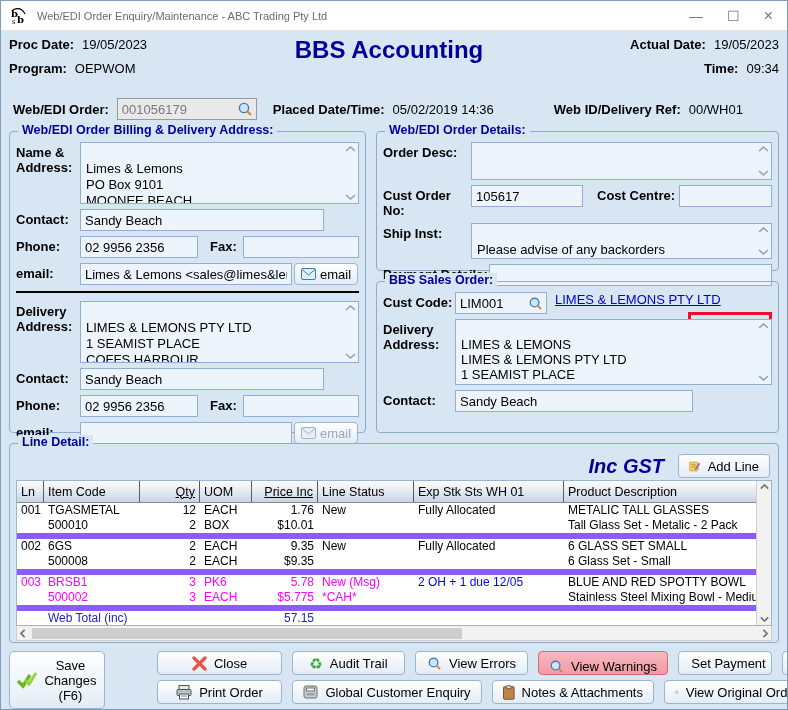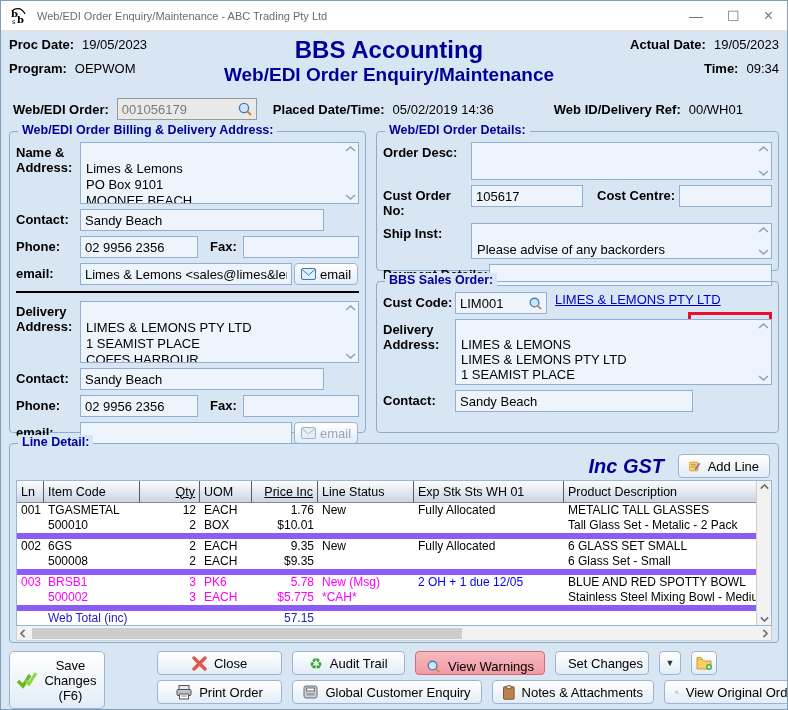--- a/index.html
+++ b/index.html
@@ -123,21 +123,20 @@
             <span class="lbl">Proc Date:</span>
             <span>19/05/2023</span>
           </div>
         <div class="kv">
             <span class="lbl">Program:</span>
             <span>OEPWOM</span>
           </div>
       </div>
       <div class="hdr-center">
         <div class="t1">BBS Accounting</div>
-        <div class="t2">Web/EDI Order Enquiry/Maintenance</div>
       </div>
       <div class="hdr-right">
         <div class="kv">
             <span class="lbl">Actual Date:</span>
             <span>19/05/2023</span>
           </div>
         <div class="kv">
             <span class="lbl">Time:</span>
             <span>09:34</span>
           </div>
@@ -510,33 +509,40 @@
           <span class="btn w105">
             <svg width="15" height="15" viewBox="0 0 15 15">
                 <path d="M2 2 L13 13 M13 2 L2 13" stroke="#e2574c" stroke-width="3.4" stroke-linecap="round"></path>
               </svg>
             <span>Close</span>
           </span>
           <span class="btn w112">
             <span style="color:#2faa2f; font-size:15px; line-height:15px;">♻</span>
             <span>Audit Trail</span>
           </span>
+          <span class="btn w112">
+            <svg width="15" height="15" viewBox="0 0 16 16">
+                <circle cx="7" cy="7" r="4.6" fill="#cfe6f8" stroke="#4a7ab5" stroke-width="1.4"></circle>
+                <line x1="10.5" y1="10.5" x2="14" y2="14" stroke="#c88a3a" stroke-width="2"></line>
+              </svg>
+            <span>View Errors</span>
+          </span>
           <span class="btn warn w128">
             <svg width="15" height="15" viewBox="0 0 16 16">
                 <circle cx="7" cy="7" r="4.6" fill="#cfe6f8" stroke="#4a7ab5" stroke-width="1.4"></circle>
                 <line x1="10.5" y1="10.5" x2="14" y2="14" stroke="#c88a3a" stroke-width="2"></line>
               </svg>
             <span>View Warnings</span>
           </span>
           <span class="btn w92">
             <svg width="15" height="15" viewBox="0 0 16 16">
                 <path d="M13 8 a5 5 0 1 1 -2-4" fill="none" stroke="#3aa52f" stroke-width="2.4"></path>
                 <polygon points="10,0.5 15,3 10,6" fill="#3aa52f"></polygon>
               </svg>
-            <span>Set Changes</span>
+            <span>Set Payment</span>
           </span>
           <span class="btn caret">
               <span>▼</span>
             </span>
           <span class="btn sq">
             <svg width="17" height="14" viewBox="0 0 17 14">
                 <path d="M1 3 h5 l1.5 2 H15 v8 H1 z" fill="#f6cf5f" stroke="#cf9a30"></path>
                 <path d="M1 3 v-1.5 h4 l1 1.5" fill="#f6cf5f" stroke="#cf9a30"></path>
                 <circle cx="13" cy="11" r="3" fill="#49b14a"></circle>
                 <path d="M13 9.4 v3.2 M11.4 11 h3.2" stroke="#fff" stroke-width="1.2"></path>

